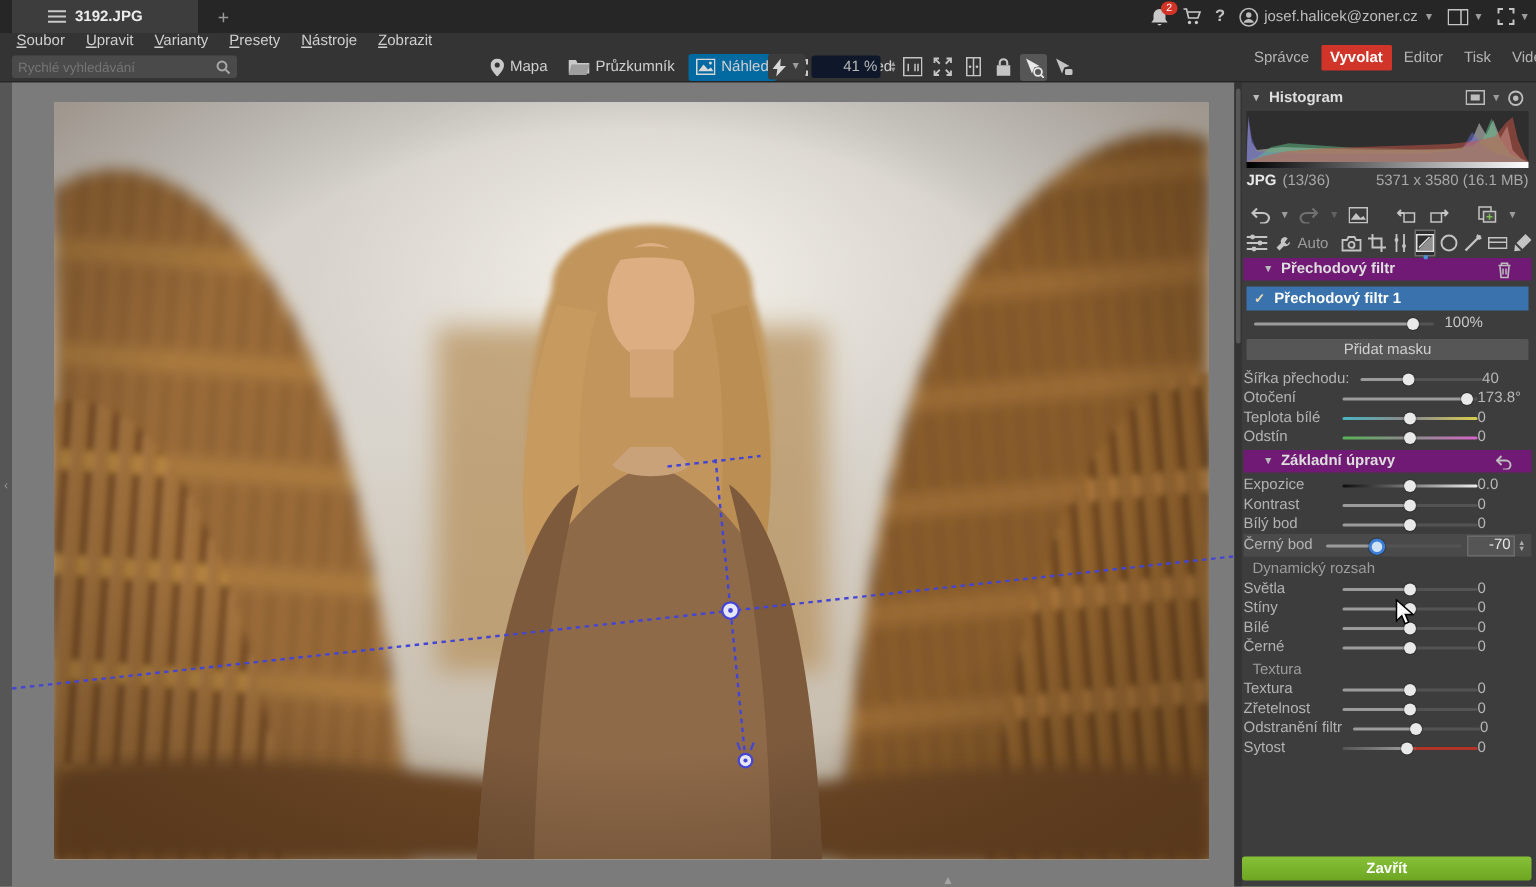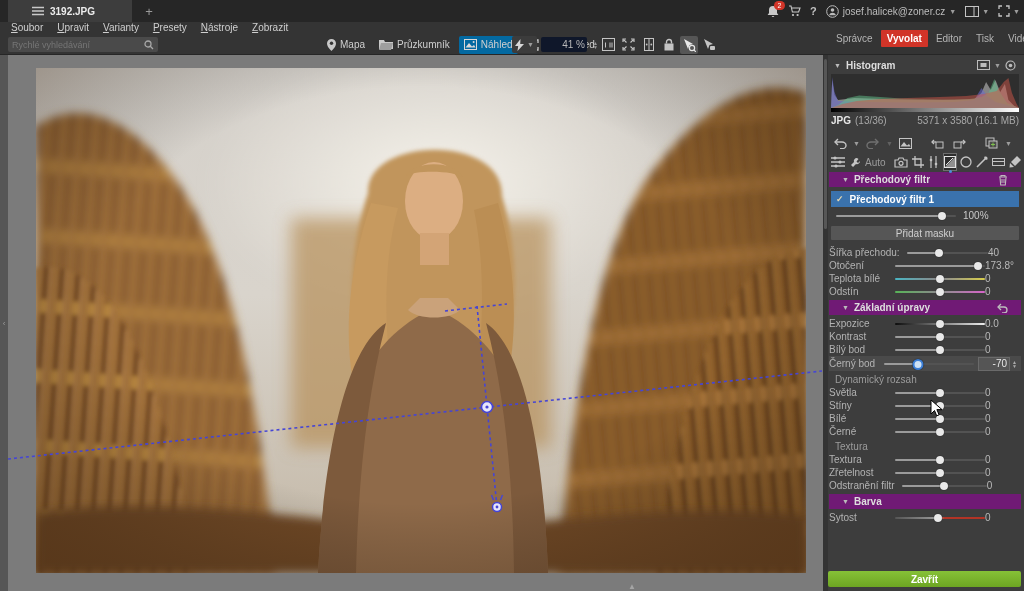--- a/index.html
+++ b/index.html
@@ -661,24 +661,20 @@
       <span class="val">0</span>
     </div>
     <div class="srow">
       <span class="lbl">Odstranění filtr</span>
       <span class="strack">
           <i class="hnd" style="left:50%"></i>
         </span>
       <span class="val">0</span>
     </div>
 
-    <div class="sechead">
-      <span class="car">▼</span>
-      <span>Barva</span>
-    </div>
     <div class="srow">
       <span class="lbl">Sytost</span>
       <span class="strack t-sat">
           <i class="hnd" style="left:48%"></i>
         </span>
       <span class="val">0</span>
     </div>
   </div>
 
   <div id="closebtn">Zavřít</div>

